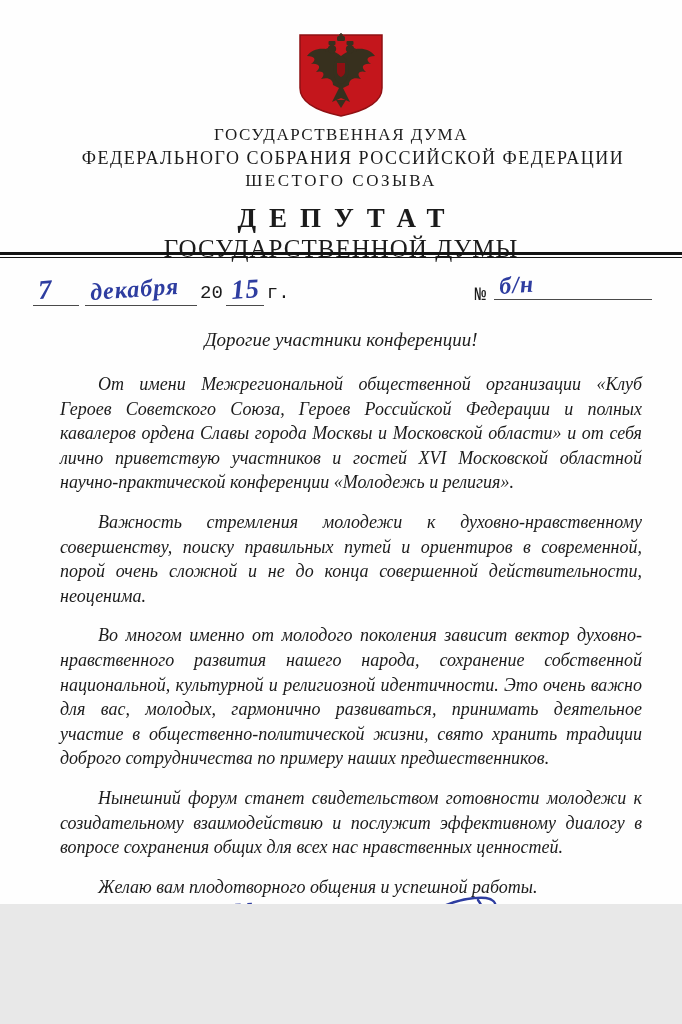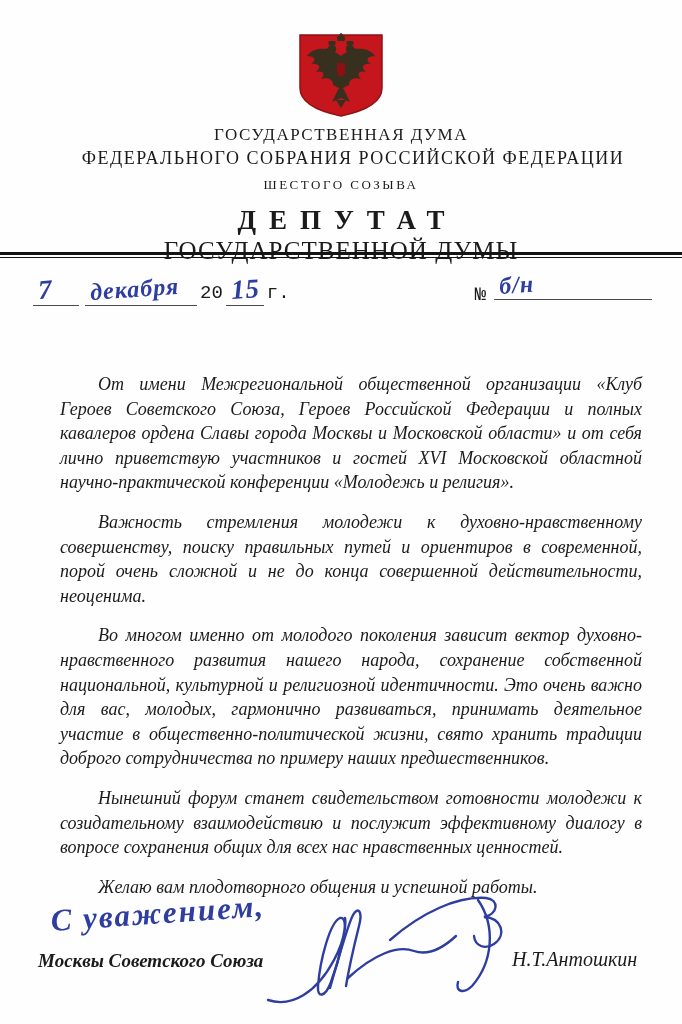--- a/index.html
+++ b/index.html
@@ -1,29 +1,29 @@
 <!DOCTYPE html>
 <html><head>
 <meta charset="utf-8">
 <style>
   html,body { margin:0; padding:0; background:#e8e8e8; }
   .page {
-    position:relative; width:682px; height:1024px; margin:0 auto;
+    position:relative; width:682px; height:904px; margin:0 auto;
     background:#fefefe; overflow:hidden;
     font-family:"Liberation Serif", serif; color:#1b1b1b;
   }
 
   
   .emblem { position:absolute; top:32px; left:50%; transform:translateX(-50%); width:90px; height:86px; }
 
   
   .letterhead { position:absolute; top:125px; left:0; width:100%; text-align:center; }
   .org-line1 { font-size:17px; letter-spacing:1.5px; font-weight:500; }
   .org-line2 { font-size:18px; letter-spacing:1.5px; margin-top:3px;margin-left:24px; }
-  .org-line3 { font-size:13px; letter-spacing:2.5px; margin-top:8px; }
+  .org-line3 { font-size:17px; letter-spacing:2.5px; margin-top:2px; }
   .deputy-title { font-size:27px; font-weight:bold; letter-spacing:13px; margin-top:12px; text-indent:13px; }
   .deputy-subtitle { font-size:25px; letter-spacing:1px; margin-top:1px; }
 
   
   .double-rule { position:absolute; top:252px; left:0; width:682px; }
   .rule-thick { height:3px; background:#141414; }
   .rule-thin  { height:1px; background:#141414; margin-top:2px; }
 
   
   .dateline {
@@ -140,20 +140,21 @@
       <span class="printed-label">г.</span>
     </div>
     <div class="date-right">
       <span class="printed-label">№</span>
       <span class="blank blank-num">
         <span class="handwritten small">б/н</span>
       </span>
     </div>
   </div>
 
+  <div class="salutation">Дорогие участники конференции!</div>
 
   <div class="letter-body">
     <p>От имени Межрегиональной общественной организации «Клуб Героев Советского Союза, Героев Российской Федерации и полных кавалеров ордена Славы города Москвы и Московской области» и от себя лично приветствую участников и гостей XVI Московской областной научно-практической конференции «Молодежь и религия».</p>
     <p>Важность стремления молодежи к духовно-нравственному совершенству, поиску правильных путей и ориентиров в современной, порой очень сложной и не до конца совершенной действительности, неоценима.</p>
     <p>Во многом именно от молодого поколения зависит вектор духовно-нравственного развития нашего народа, сохранение собственной национальной, культурной и религиозной идентичности. Это очень важно для вас, молодых, гармонично развиваться, принимать деятельное участие в общественно-политической жизни, свято хранить традиции доброго сотрудничества по примеру наших предшественников.</p>
     <p>Нынешний форум станет свидетельством готовности молодежи к созидательному взаимодействию и послужит эффективному диалогу в вопросе сохранения общих для всех нас нравственных ценностей.</p>
     <p>Желаю вам плодотворного общения и успешной работы.</p>
   </div>
 
   <div class="closing-handwritten">С уважением,</div>

